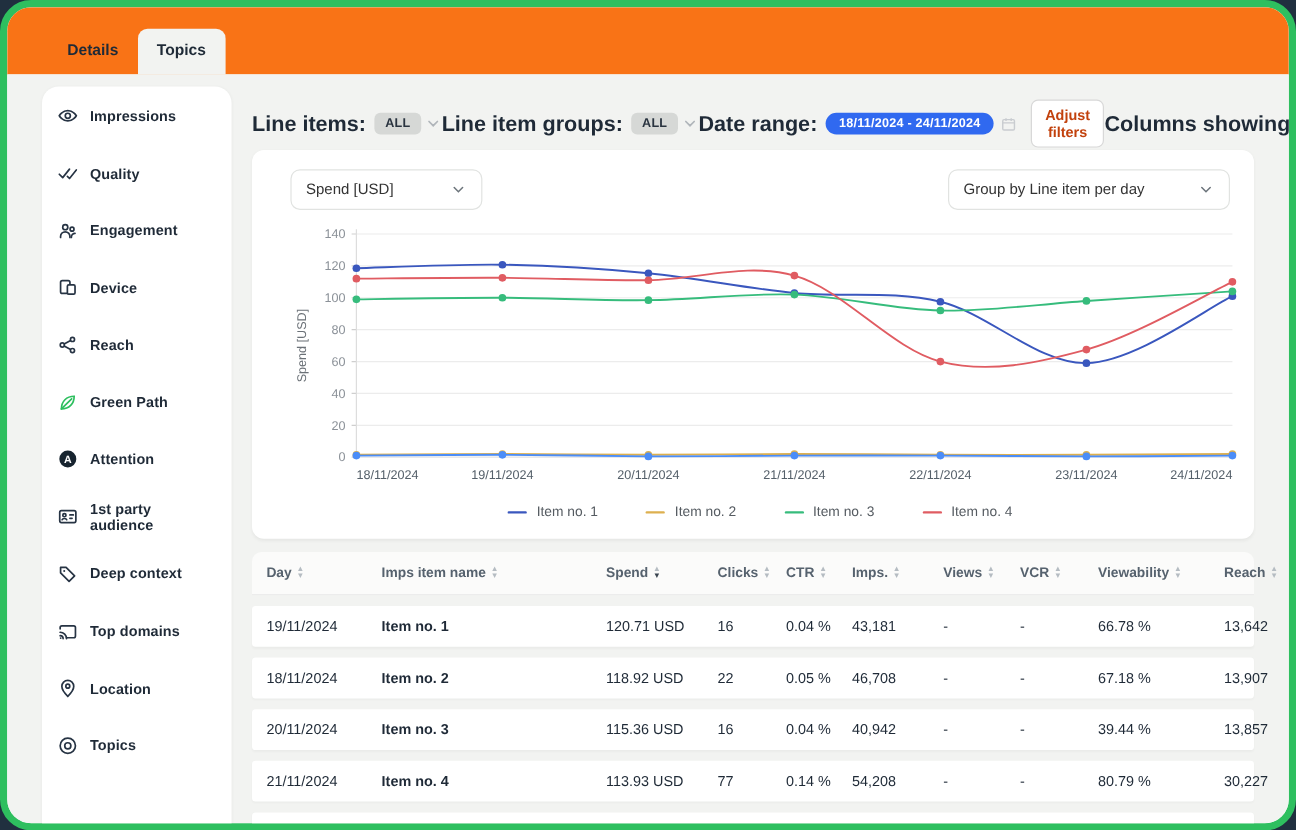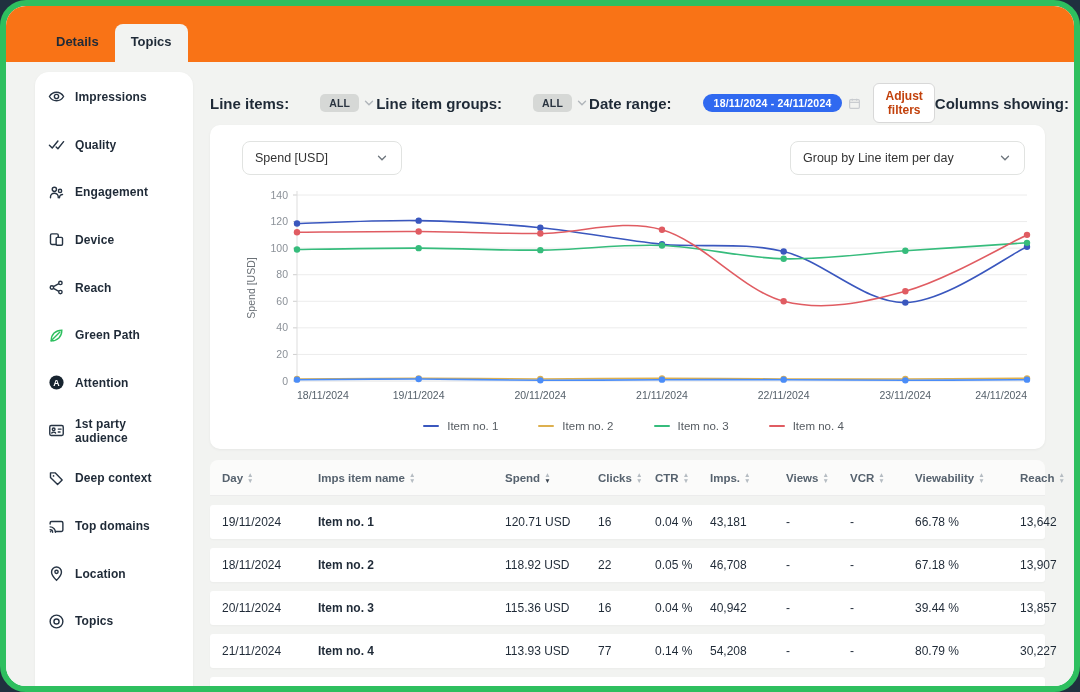--- a/index.html
+++ b/index.html
@@ -47,24 +47,24 @@
   }
   .side-item .s-icon { width:17px; height:17px; flex:0 0 17px; color:#273444; }
   .side-item .s-icon svg { width:17px; height:17px; display:block; }
   .side-item .s-label { font-size:12px; font-weight:bold; color:#1f2a37; letter-spacing:.1px; }
   .side-item .s-arrow { margin-left:auto; width:19px; height:19px; }
   .side-item .s-arrow svg { width:19px; height:19px; display:block; }
   
   .main { margin-left:204px; width:835px; padding-top:28px; }
   
   .filter-row { display:flex; align-items:center; height:26px; }
-  .flabel { font-size:15px; font-weight:bold; color:#1f2a37; margin-right:7px; white-space:nowrap; }
+  .flabel { font-size:18px; font-weight:bold; color:#1f2a37; margin-right:7px; white-space:nowrap; }
   .pill {
     font-size:10.5px; font-weight:bold; letter-spacing:.2px;
-    padding:3px 9px; border-radius:5px; white-space:nowrap; cursor:pointer;margin-left:24px;
+    padding:3px 9px; border-radius:5px; white-space:nowrap; cursor:pointer;
   }
   .pill.gray { background:#d6d8d6; color:#2a3440; }
   .pill.blue { background:#3069f0; color:#fff; border-radius:10px; padding:3px 11px; }
   .chev { width:14px; height:14px; color:#b0b5ba; margin-left:3px; cursor:pointer; }
   .chev svg { width:14px; height:14px; display:block; }
   .fgap { width:20px; }
   .cal-icon { width:13px; height:13px; color:#c9ccd0; margin-left:6px; cursor:pointer; }
   .cal-icon svg { width:13px; height:13px; display:block; }
   .adjust-btn {
     margin-left:12px; background:#fff; border:1px solid #d8d8d8; border-radius:6px;

